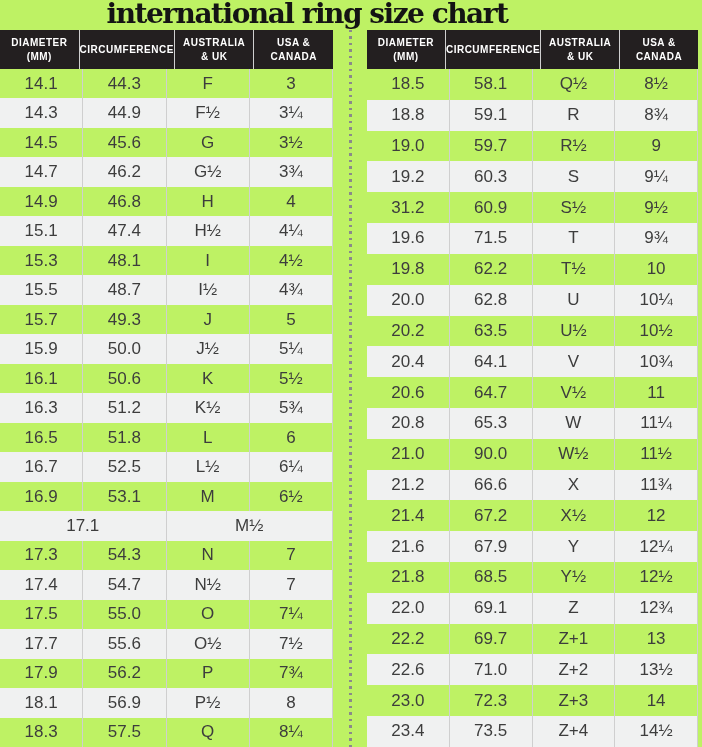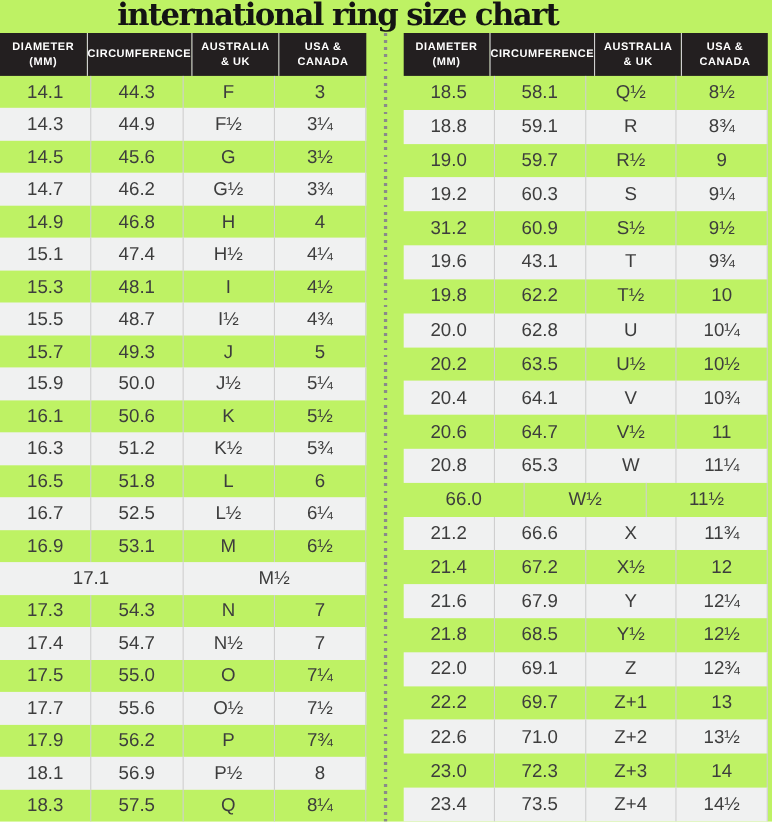--- a/index.html
+++ b/index.html
@@ -281,21 +281,21 @@
             <div class="cell">9¼</div>
           </div>
           <div class="row">
             <div class="cell">31.2</div>
             <div class="cell">60.9</div>
             <div class="cell">S½</div>
             <div class="cell">9½</div>
           </div>
           <div class="row">
             <div class="cell">19.6</div>
-            <div class="cell">43.1</div>
+            <div class="cell">71.5</div>
             <div class="cell">T</div>
             <div class="cell">9¾</div>
           </div>
           <div class="row">
             <div class="cell">19.8</div>
             <div class="cell">62.2</div>
             <div class="cell">T½</div>
             <div class="cell">10</div>
           </div>
           <div class="row">
@@ -322,21 +322,22 @@
             <div class="cell">V½</div>
             <div class="cell">11</div>
           </div>
           <div class="row">
             <div class="cell">20.8</div>
             <div class="cell">65.3</div>
             <div class="cell">W</div>
             <div class="cell">11¼</div>
           </div>
           <div class="row">
-            <div class="cell">66.0</div>
+            <div class="cell">21.0</div>
+            <div class="cell">90.0</div>
             <div class="cell">W½</div>
             <div class="cell">11½</div>
           </div>
           <div class="row">
             <div class="cell">21.2</div>
             <div class="cell">66.6</div>
             <div class="cell">X</div>
             <div class="cell">11¾</div>
           </div>
           <div class="row">

